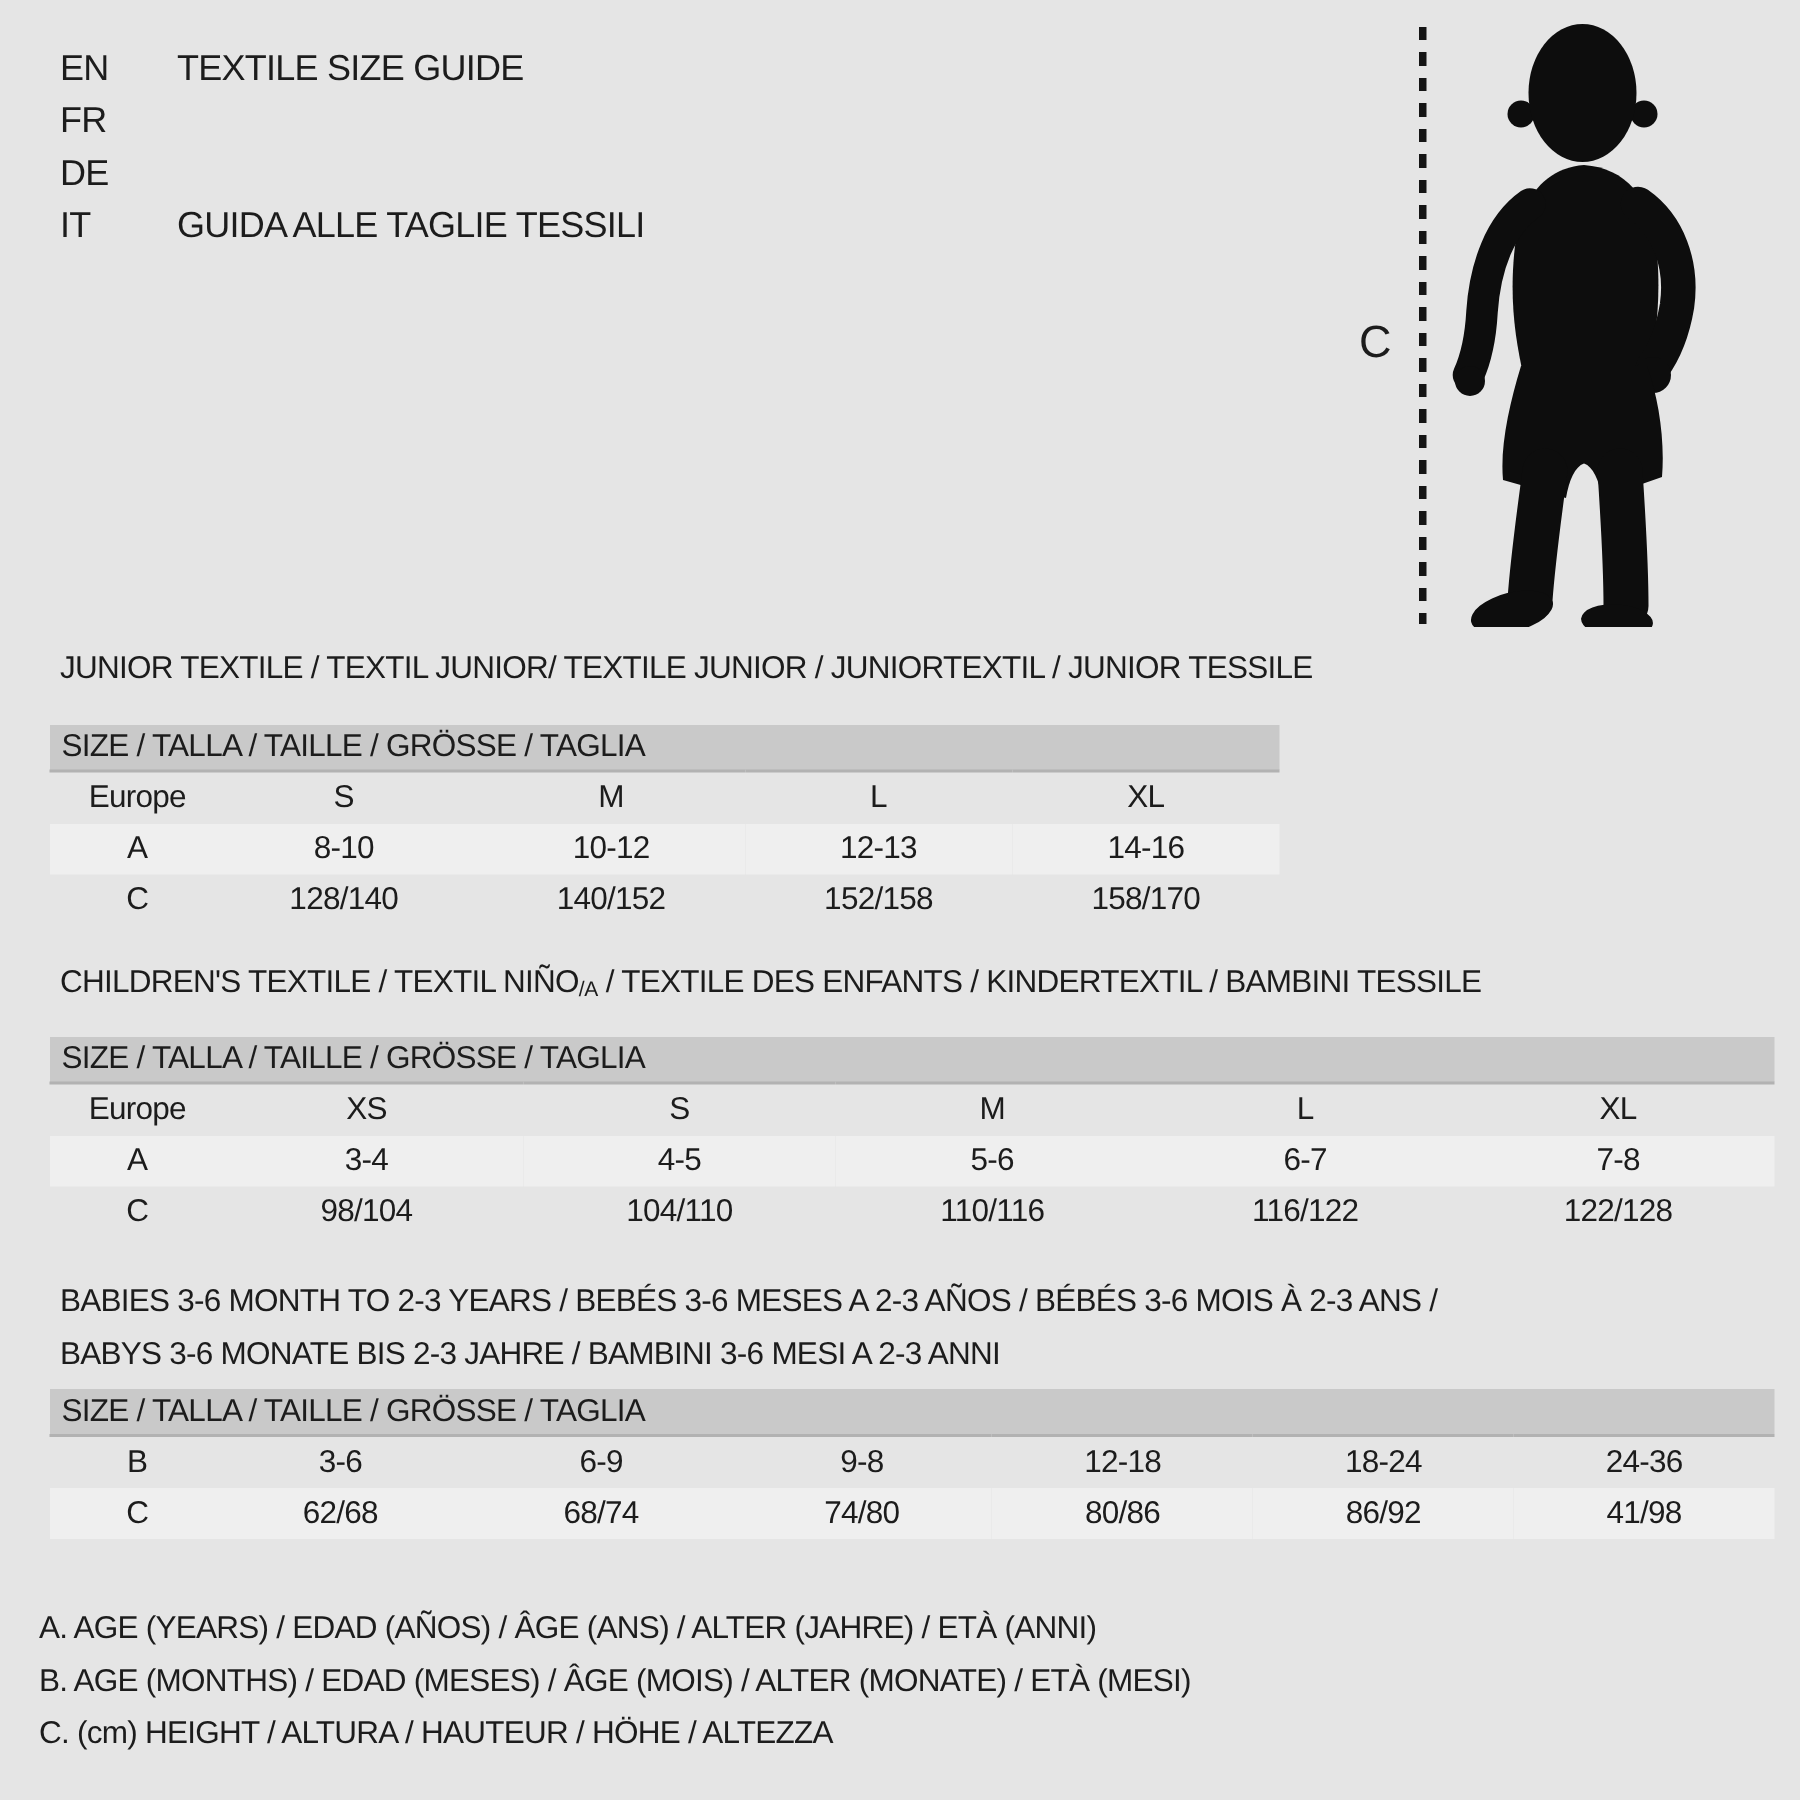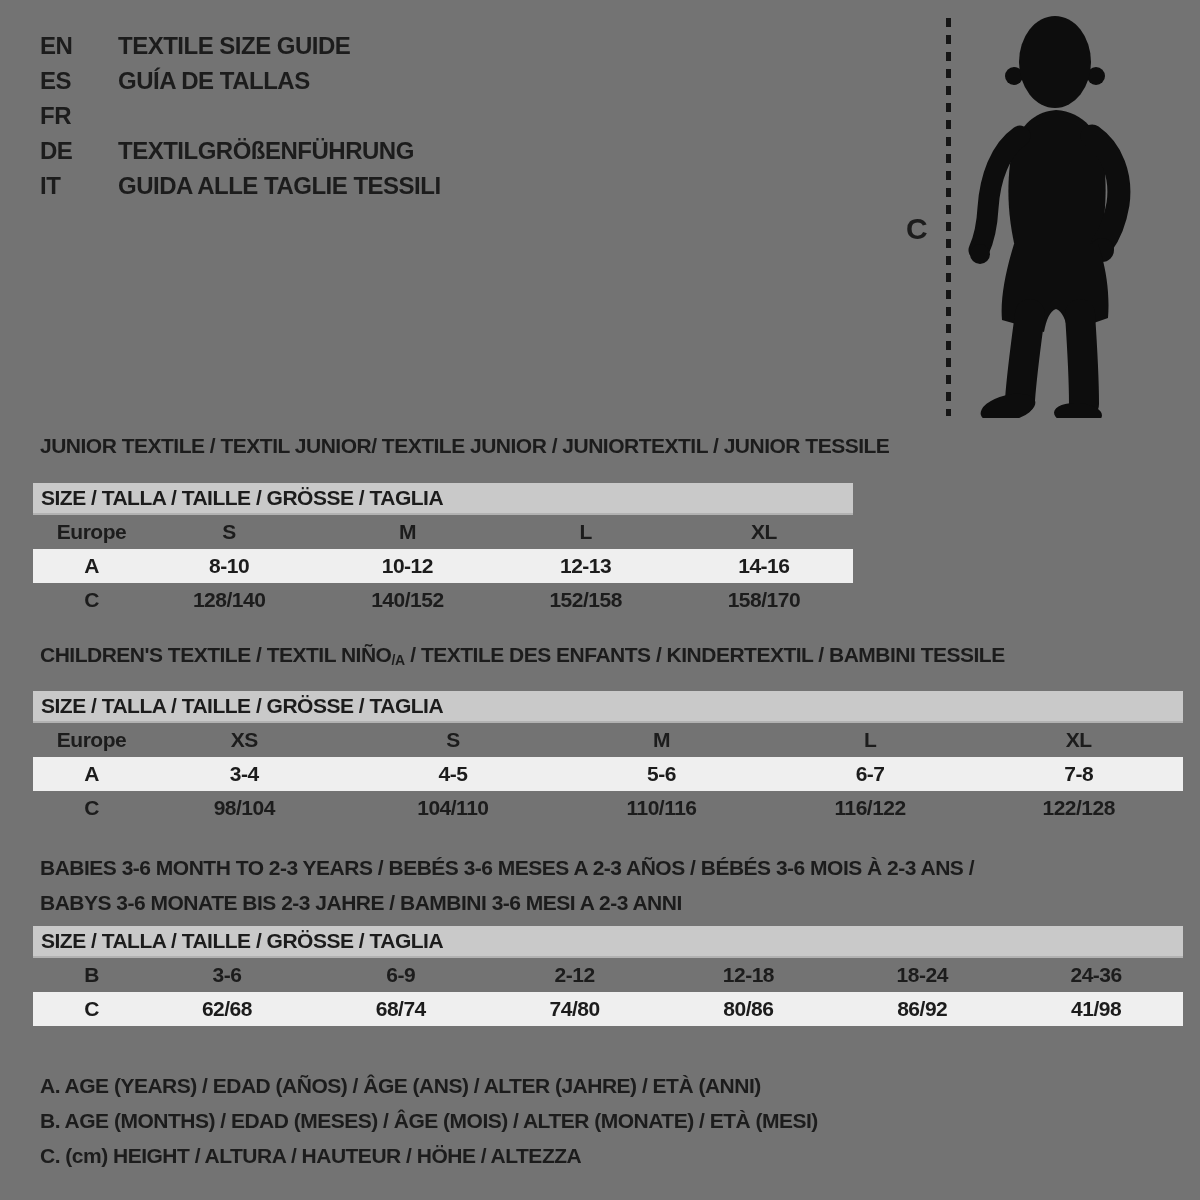--- a/index.html
+++ b/index.html
@@ -1,19 +1,19 @@
 <!DOCTYPE html>
 <html style="--header-bar: #c9c9c9; --alt-row: #efefef; --text: #1c1c1c; --silhouette: #0d0d0d;"><head>
 <meta charset="utf-8">
 <style>
   html,body{margin:0;padding:0;background:#fff;}
   .canvas{
-    position:relative;width:1200px;height:1200px;background:#737373;overflow:hidden;
+    position:relative;width:1200px;height:1200px;background:#e5e5e5;overflow:hidden;
     font-family:"Liberation Sans","DejaVu Sans",sans-serif;
-    font-weight:700;color:var(--text,#1c1c1c);letter-spacing:-0.5px;
+    font-weight:400;color:var(--text,#1c1c1c);letter-spacing:-0.5px;
     font-stretch:condensed;
   }
   
   .langs{position:absolute;left:40px;top:28px;font-size:24px;line-height:35px;}
   .lang-row{display:flex;white-space:nowrap;}
   .lang-code{width:78px;flex:0 0 78px;}
   
   .dash-line{
     position:absolute;left:946px;top:18px;width:5px;height:398px;
     background:repeating-linear-gradient(to bottom,#151515 0 9px,transparent 9px 17px);
@@ -37,42 +37,37 @@
   .size-table td{height:34px;padding:0;text-align:center;vertical-align:middle;overflow:hidden;white-space:nowrap;margin-left:16px;}
   .size-table tr.head td{
     background:var(--header-bar,#c9c9c9);
     border-bottom:2px solid #b2b2b2;
     text-align:left;padding-left:8px;height:30px;font-size:21px;
   }
   .size-table td.rowlabel{text-align:center;padding-left:10px;}
   .size-table tr.alt td{background:var(--alt-row,#efefef);}
   .label-col{width:107px;}
   
-  .legend{position:absolute;left:40px;top:1068px;font-size:21px;line-height:35px;white-space:nowrap;}
+  .legend{position:absolute;left:26px;top:1068px;font-size:21px;line-height:35px;white-space:nowrap;}
 </style>
 </head>
 <body>
 
 <div class="canvas">
 
   <div class="langs">
     <div class="lang-row">
       <span class="lang-code">EN</span>
       <span class="lang-label">TEXTILE SIZE GUIDE</span>
     </div>
     <div class="lang-row">
-      <span class="lang-code">ES</span>
-      <span class="lang-label">GUÍA DE TALLAS</span>
-    </div>
-    <div class="lang-row">
       <span class="lang-code">FR</span>
     </div>
     <div class="lang-row">
       <span class="lang-code">DE</span>
-      <span class="lang-label">TEXTILGRÖßENFÜHRUNG</span>
     </div>
     <div class="lang-row">
       <span class="lang-code">IT</span>
       <span class="lang-label">GUIDA ALLE TAGLIE TESSILI</span>
     </div>
   </div>
 
   <div class="dash-line"></div>
   <div class="c-label">C</div>
   <svg class="baby-svg" width="180" height="406" viewBox="0 0 180 406">
@@ -195,21 +190,21 @@
         <col>
       </colgroup>
     <tbody>
         <tr class="head">
       <td colspan="7">SIZE / TALLA / TAILLE / GRÖSSE / TAGLIA</td>
     </tr>
     <tr>
       <td class="rowlabel">B</td>
       <td>3-6</td>
       <td>6-9</td>
-      <td>2-12</td>
+      <td>9-8</td>
       <td>12-18</td>
       <td>18-24</td>
       <td>24-36</td>
     </tr>
     <tr class="alt">
       <td class="rowlabel">C</td>
       <td>62/68</td>
       <td>68/74</td>
       <td>74/80</td>
       <td>80/86</td>

